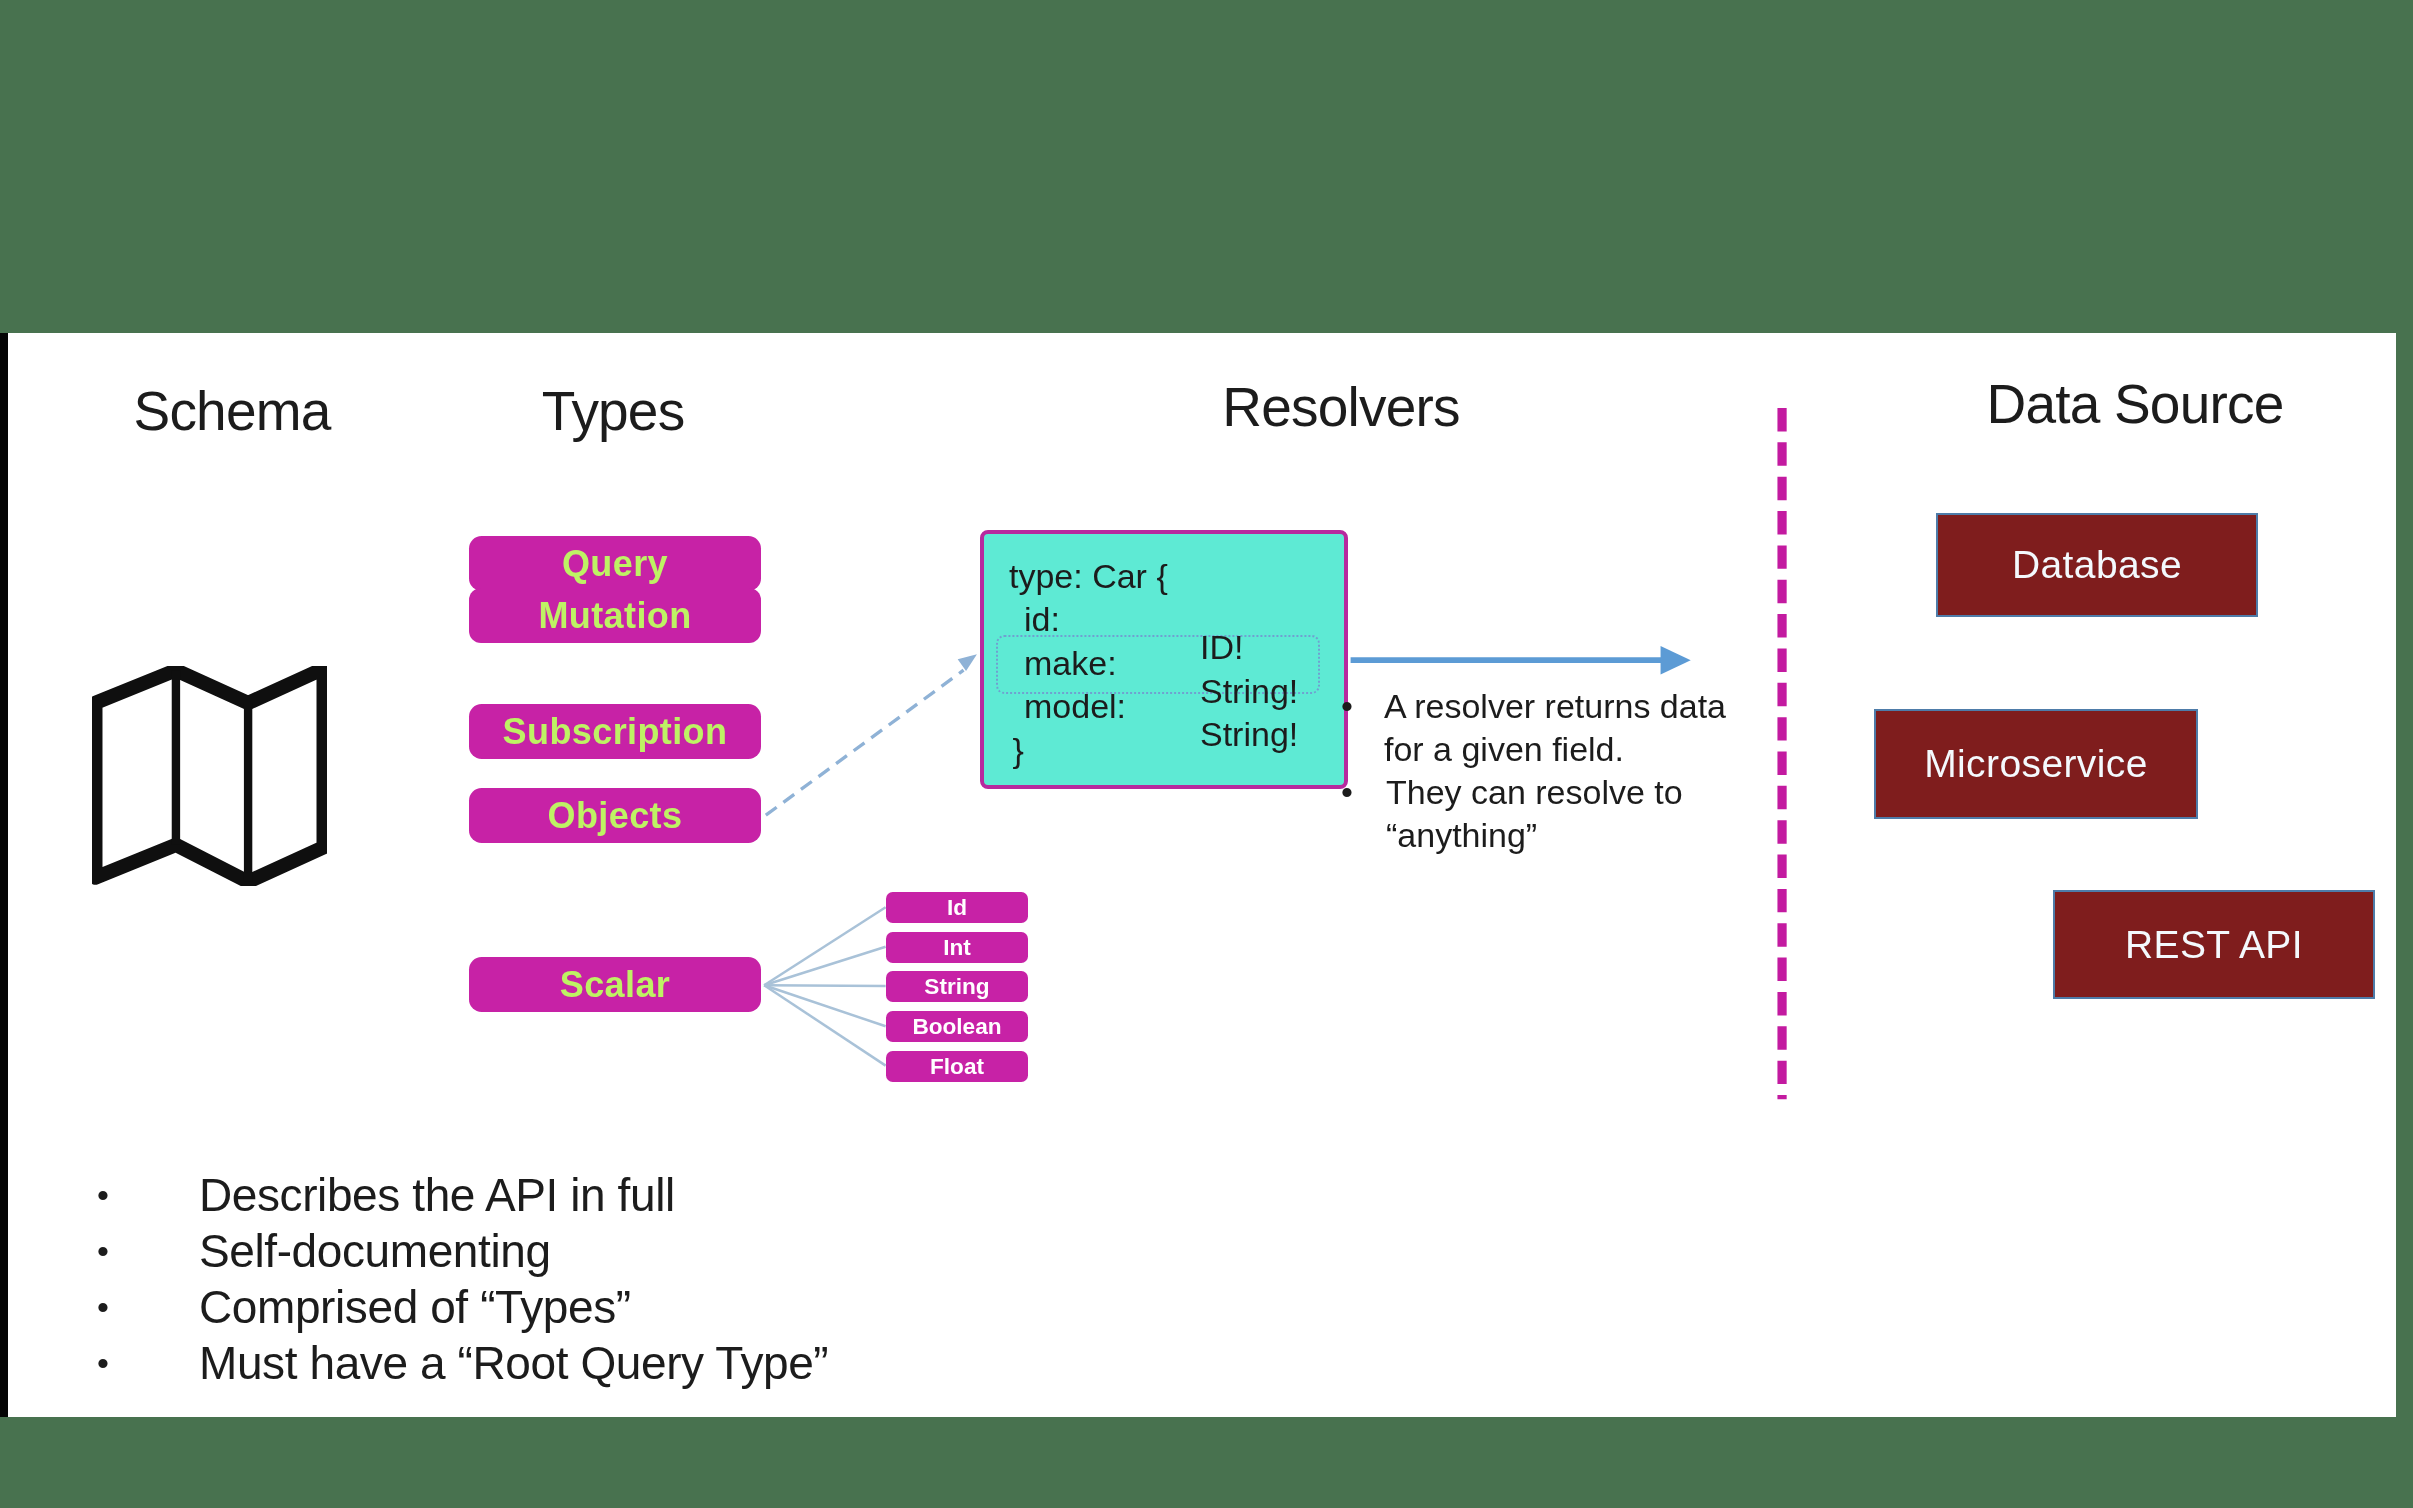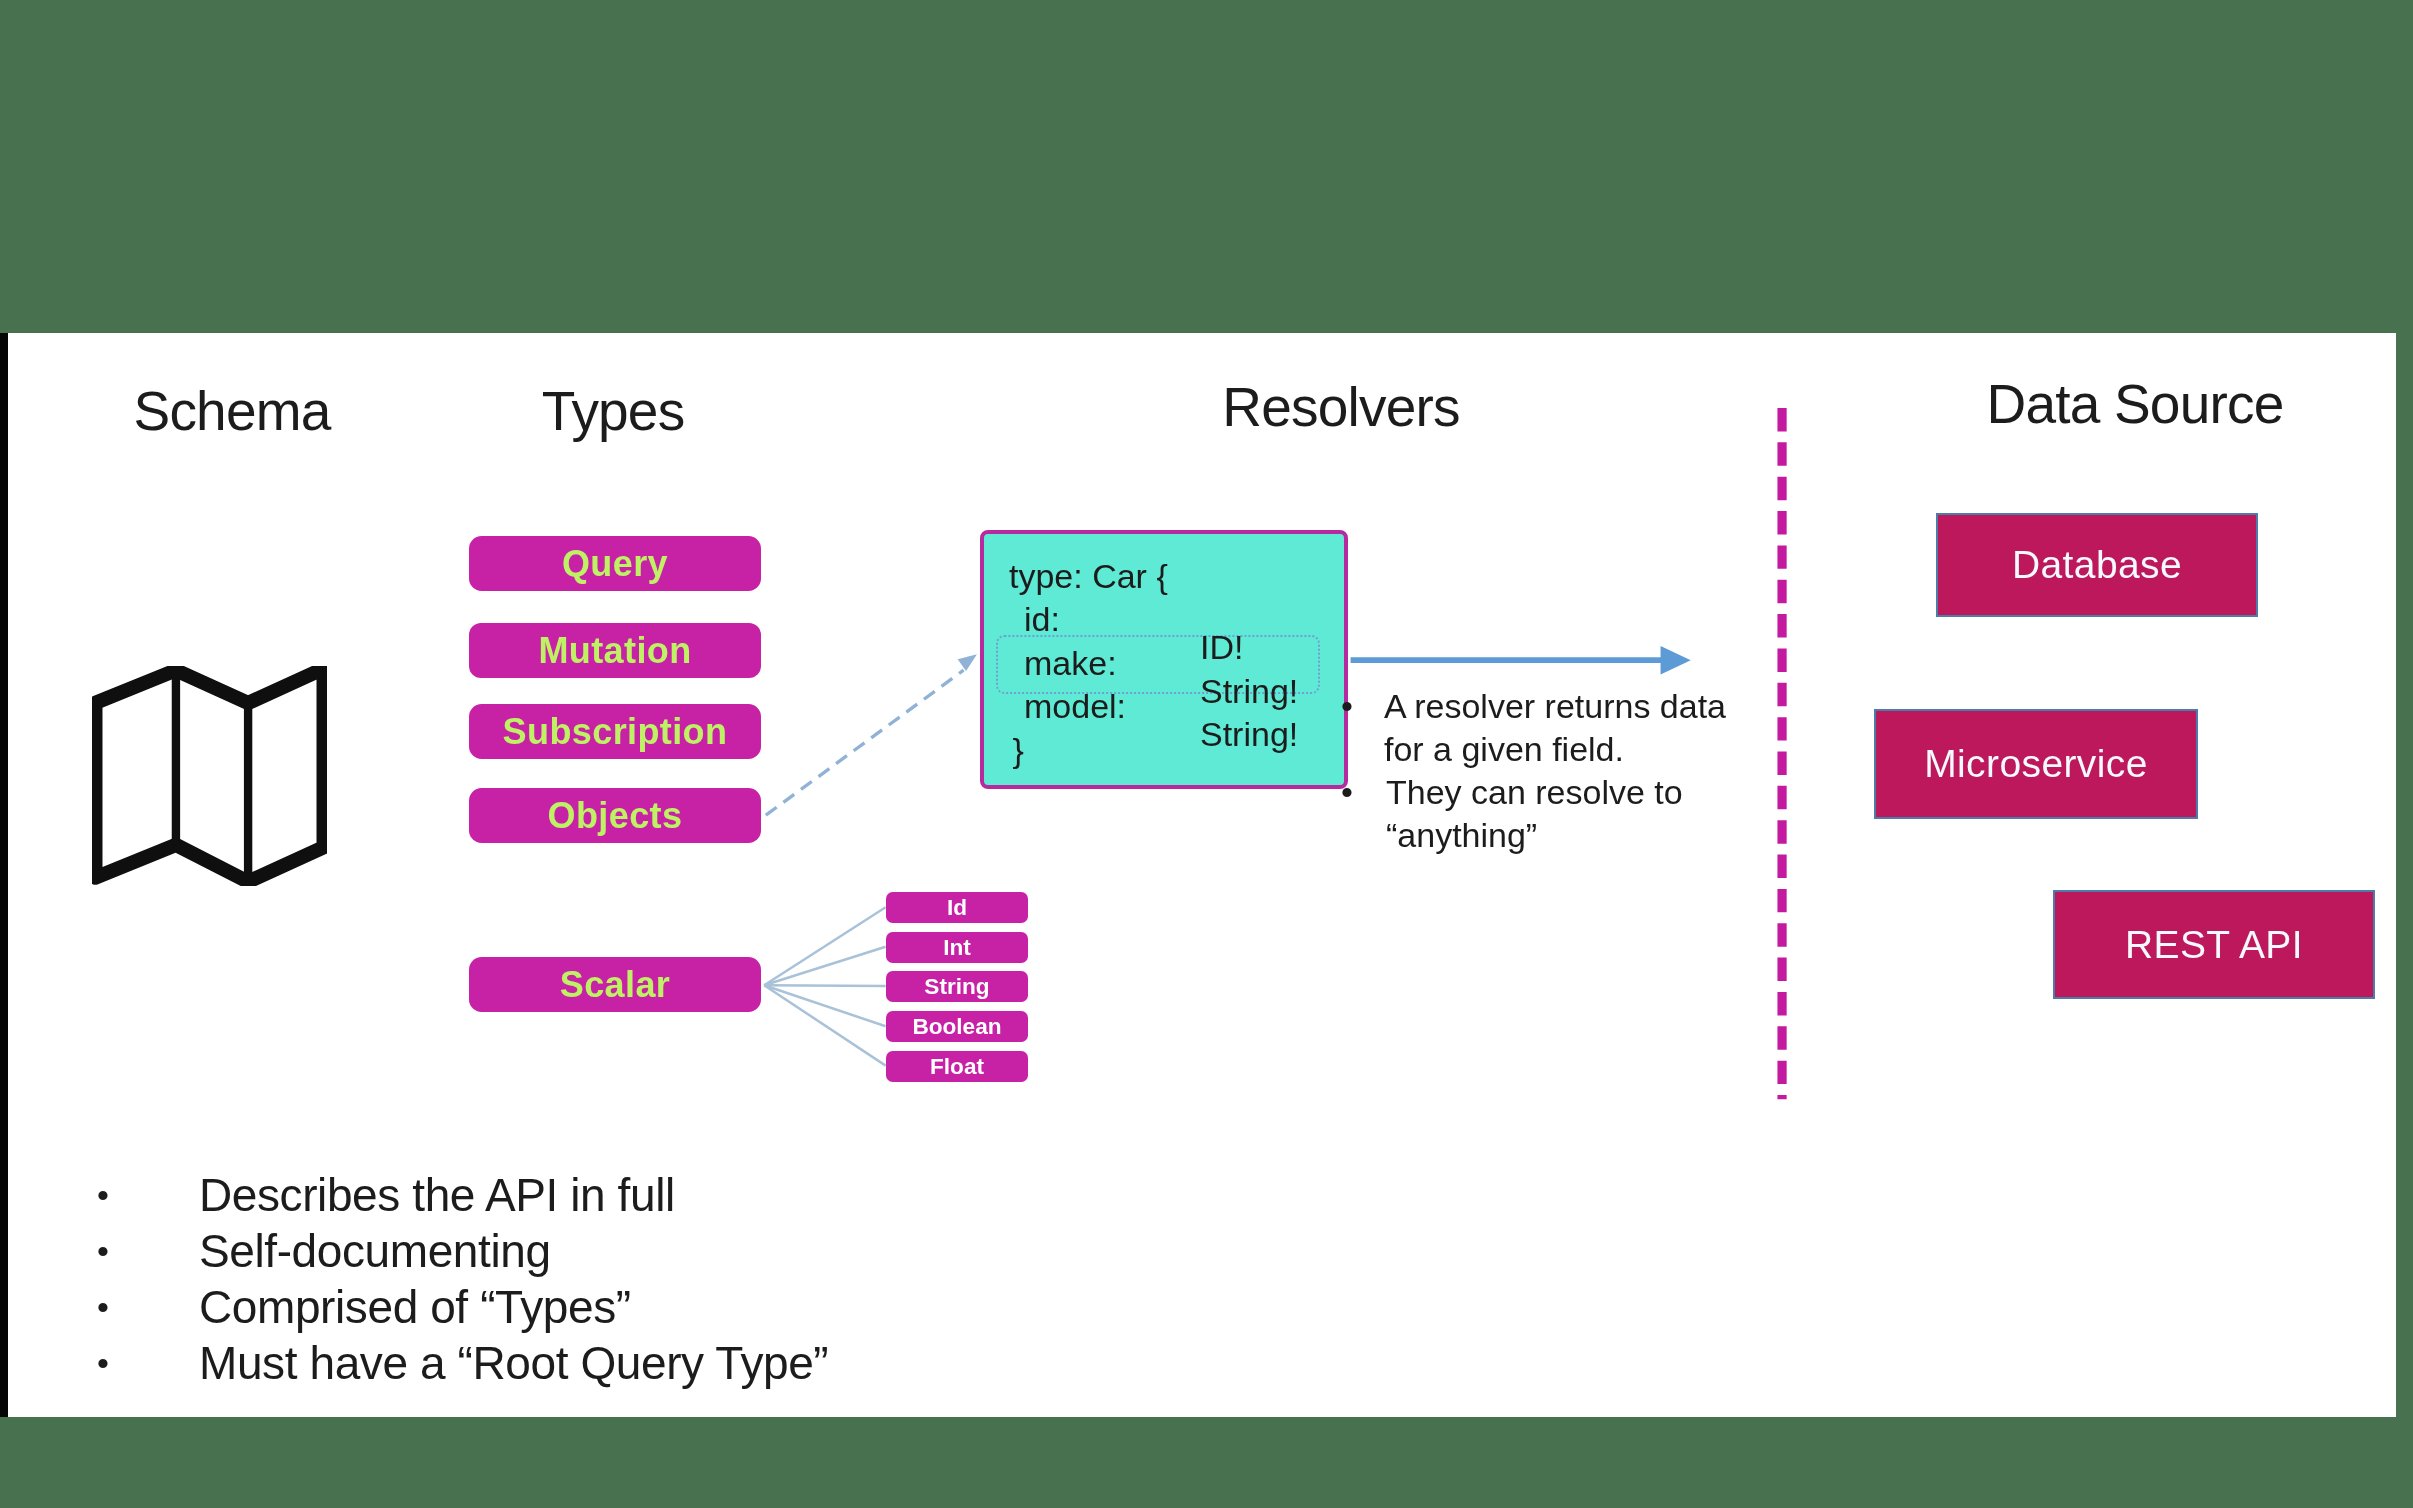--- a/index.html
+++ b/index.html
@@ -18,21 +18,21 @@
     border:4.2px solid #B7299E;border-radius:8px;}
   .code-line{position:absolute;font-size:34px;color:#1c1c1c;white-space:nowrap;}
   .code-row-name{position:absolute;left:40px;font-size:34px;color:#1c1c1c;}
   .code-row-type{position:absolute;left:216px;font-size:34px;color:#1c1c1c;margin-top:28px;}
   .dotted-highlight{position:absolute;left:11.7px;top:101px;width:320px;height:55px;
     border:2.5px dotted #70A0D0;border-radius:8.4px;}
   .notes{position:absolute;left:1341px;top:685px;width:385px;}
   .note-item{display:flex;}
   .note-bullet{width:45px;font-size:34px;color:#1c1c1c;line-height:43px;}
   .note-text{font-size:34px;color:#1c1c1c;line-height:43px;white-space:nowrap;}
-  .ds-box{position:absolute;background:#be185d;border:2.5px solid #4E7CA9;color:#f4f9fd;
+  .ds-box{position:absolute;background:#7f1d1d;border:2.5px solid #4E7CA9;color:#f4f9fd;
     display:flex;align-items:center;justify-content:center;font-size:39px;letter-spacing:0.4px;}
   .bullets{position:absolute;left:97px;top:1167px;}
   .bullet-row{display:flex;height:56px;align-items:center;}
   .bullet-dot{width:102px;font-size:34px;color:#1c1c1c;}
   .bullet-text{font-size:46px;color:#1c1c1c;white-space:nowrap;letter-spacing:-0.4px;}
   svg{position:absolute;left:0;top:0;pointer-events:none;}
 </style>
 </head>
 <body>
 
@@ -45,21 +45,21 @@
   <div class="heading" style="left:1341px;top:375px;">Resolvers</div>
   <div class="heading" style="left:2135px;top:372px;">Data Source</div>
 
   <svg style="left:92px;top:666px;" width="235" height="220" viewBox="0 0 280 262">
     <path d="M4,44 L100,5 L186,44 L276,3 L276,216 L186,257 L100,213 L4,252 Z" fill="#ffffff" stroke="#0f0f0f" stroke-width="17" stroke-linejoin="round"></path>
     <line x1="100" y1="5" x2="100" y2="213" stroke="#0f0f0f" stroke-width="10"></line>
     <line x1="186" y1="44" x2="186" y2="257" stroke="#0f0f0f" stroke-width="10"></line>
   </svg>
 
   <div class="type-btn" style="top:536px;">Query</div>
-  <div class="type-btn" style="top:623px;border-radius:12px;">Mutation</div>
+  <div class="type-btn" style="top:588px;border-radius:12px;">Mutation</div>
   <div class="type-btn" style="top:704px;">Subscription</div>
   <div class="type-btn" style="top:788px;">Objects</div>
   <div class="type-btn" style="top:957px;">Scalar</div>
 
   <div class="scalar-chip" style="top:892px;">Id</div>
   <div class="scalar-chip" style="top:932px;">Int</div>
   <div class="scalar-chip" style="top:971px;">String</div>
   <div class="scalar-chip" style="top:1011px;">Boolean</div>
   <div class="scalar-chip" style="top:1051px;">Float</div>
 

